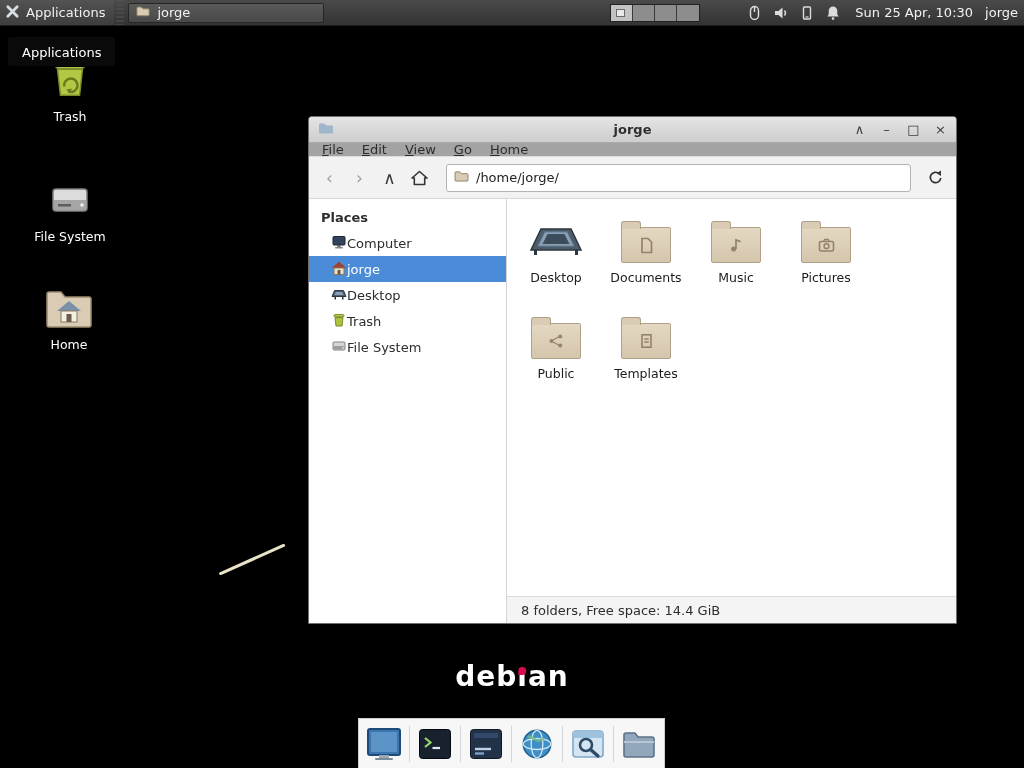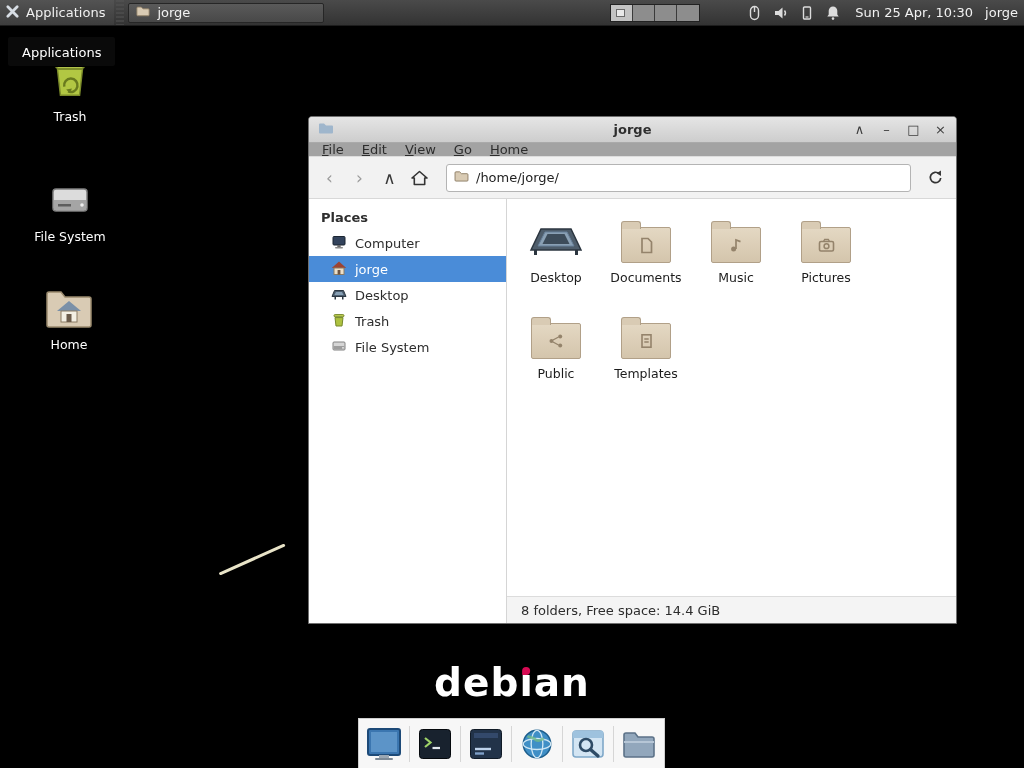--- a/index.html
+++ b/index.html
@@ -82,41 +82,41 @@
   .nav-btn.dim { color:#9c9c9c; }
   .pathbar {
     flex:1; height:28px; margin:0 8px 0 10px; background:#fff;
     border:1px solid #b4b4b4; border-radius:3px;
     display:flex; align-items:center; gap:7px; padding:0 7px; color:#222;text-align:right;
   }
 
   .win-body { flex:1; display:flex; min-height:0; }
   .sidebar { width:198px; background:#fff; border-right:1px solid #d5d5d5; padding-top:5px; overflow:hidden; }
   .side-header { padding:6px 12px 5px; font-weight:bold; color:#2e2e2e; }
-  .side-item { height:26px; display:flex; align-items:center; gap:8px; padding-left:22px; color:#2d2d2d; cursor:default; }
+  .side-item { height:26px; display:flex; align-items:center; padding-left:22px; color:#2d2d2d; cursor:default; }
   .side-item.selected { background:#4a8cd8; color:#fff; }
   .side-item svg { flex:0 0 auto; }
 
   .main-col { flex:1; display:flex; flex-direction:column; min-width:0; }
   .filegrid { flex:1; background:#fff; padding:10px 0 0 4px; display:flex; flex-wrap:wrap; align-content:flex-start; }
   .file-cell { width:90px; height:96px; display:flex; flex-direction:column; align-items:center; cursor:default; }
   .file-cell .slot { height:54px; display:flex; align-items:flex-end; justify-content:center; }
   .file-cell .flabel { margin-top:7px; font-size:12.5px; color:#1c1c1c; text-align:center; }
 
   .folder { width:50px; height:36px; position:relative; border:1px solid #b1a088; border-radius:2px;
     background:linear-gradient(#e4d8c3,#d4c5ac); }
   .folder::before { content:""; position:absolute; top:-7px; left:-1px; width:18px; height:7px;
     background:#d9cbb4; border:1px solid #b1a088; border-bottom:none; border-radius:3px 3px 0 0; }
   .emblem { position:absolute; inset:0; display:flex; align-items:center; justify-content:center; color:#94836b; }
 
   .statusbar { height:27px; background:#f4f4f4; border-top:1px solid #dcdcdc; display:flex; align-items:center; padding-left:14px; color:#2d2d2d; }
 
   
   .debian { position:absolute; top:660px; left:50%; transform:translateX(-50%);
-    color:#fff; font-size:39px; font-weight:bold; letter-spacing:1px; z-index:3; }
+    color:#fff; font-size:28px; font-weight:bold; letter-spacing:1px; z-index:3; }
   .logo-i { position:relative; display:inline-block; }
   .logo-i .swirl { position:absolute; top:7px; left:50%; transform:translateX(-50%);
     width:8px; height:8px; border-radius:50% 50% 50% 10%; background:#d70a53; }
 
   
   .dock {
     position:absolute; left:358px; bottom:0; width:307px; height:50px;
     background:#f7f7f7; border:1px solid #cfcfcf; border-bottom:none;
     display:flex; align-items:center; justify-content:space-evenly; z-index:40;
   }

